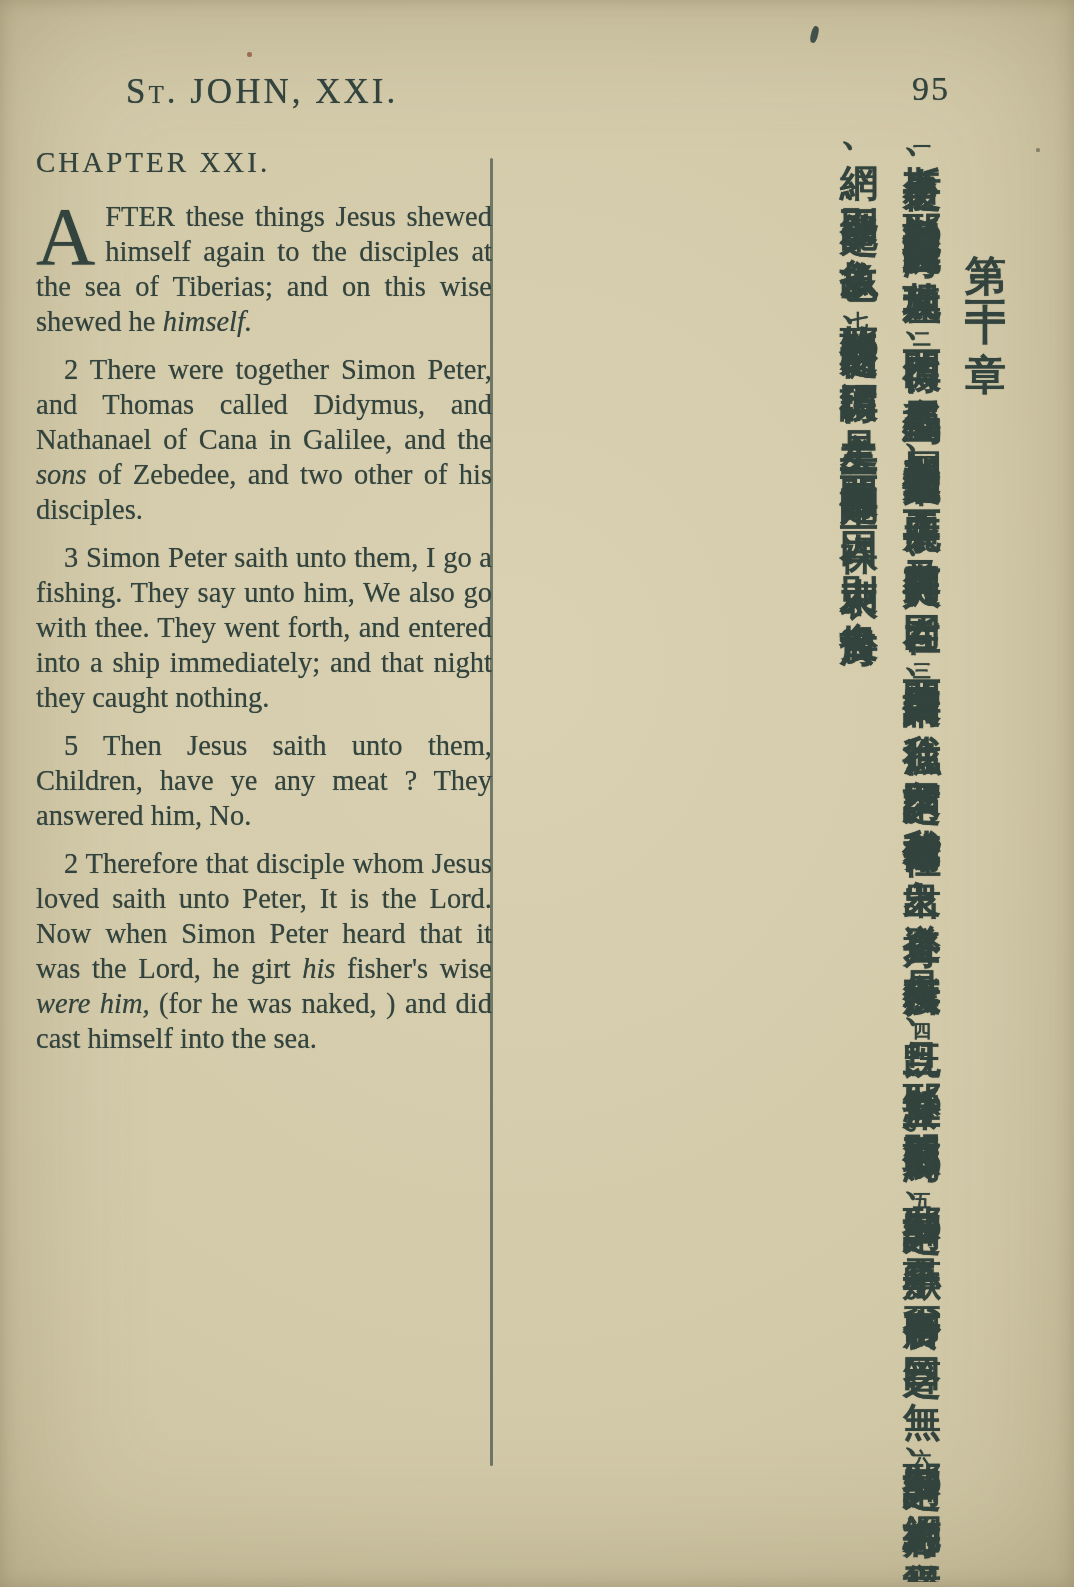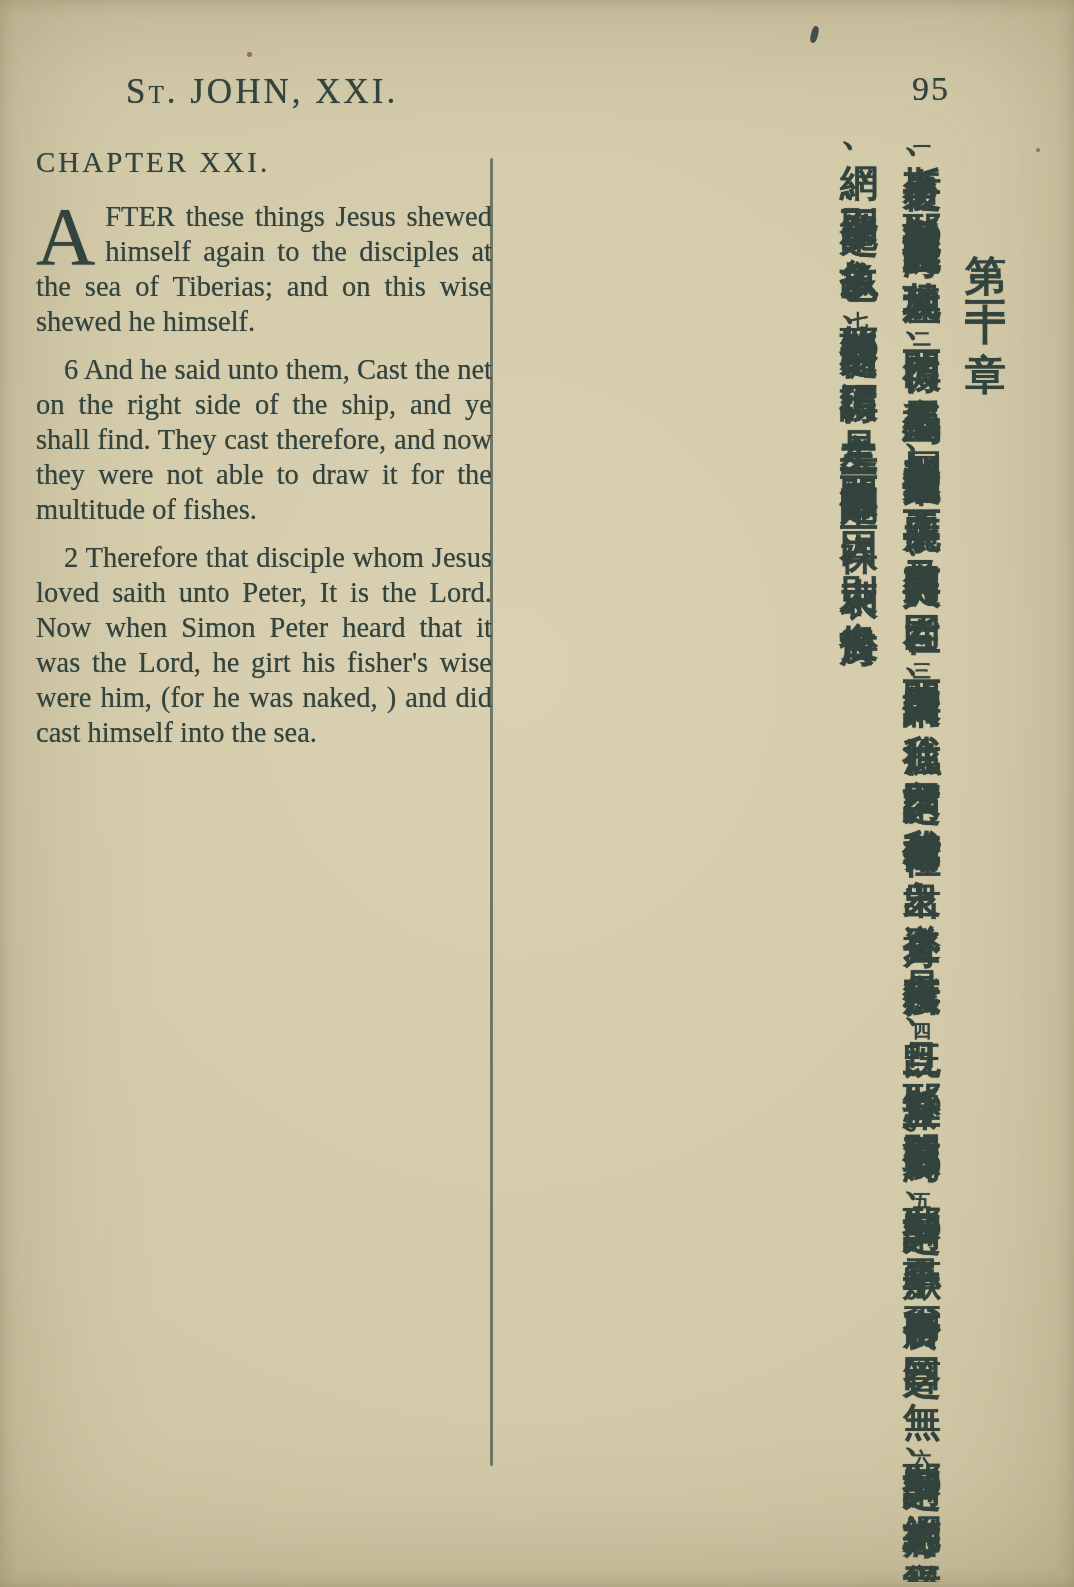--- a/index.html
+++ b/index.html
@@ -44,21 +44,21 @@
   .en-col p{
     font-size:28.5px;line-height:35px;text-align:justify;
     margin:0 0 13px 0;text-indent:28px;
   }
   .en-col p.first{text-indent:0;}
   .dropcap{
     float:left;font-size:82px;line-height:64px;
     padding:6px 10px 0 0;
     text-shadow:0 0 1px rgba(49,66,60,0.8);
   }
-  .it{}
+  .it{font-style:italic;}
   
   .divider{
     position:absolute;left:490px;top:158px;width:2.5px;height:1308px;
     background:rgba(49,66,60,0.62);border-radius:2px;
   }
   
   .cn-block{
     position:absolute;left:500px;top:136px;width:514px;height:1446px;
     writing-mode:vertical-rl;text-orientation:upright;
     overflow:hidden;
@@ -90,22 +90,26 @@
   <div class="hdr-left">St. JOHN, XXI.</div>
   <div class="pageno">95</div>
 
   <div class="en-col">
     <div class="en-chapter">CHAPTER XXI.</div>
 
     <p class="first">
       <span class="dropcap">A</span><span>FTER these things Jesus shewed himself again to the disciples at the sea of Tiberias; and on this wise shewed he </span><span class="it">himself.</span>
     </p>
 
+    <p>
+      <span>2 There were together Simon Peter, and Thomas called Didymus, and Nathanael of Cana in Galilee, and the </span><span class="it">sons</span><span> of Zebedee, and two other of his disciples.</span>
+    </p>
 
-    <p>6 And he said unto them, Cast the net on the right side of the ship, and ye shall find. They cast therefore, and now they were not able to draw it for the multitude of fishes.</p>
+    <p>3 Simon Peter saith unto them, I go a fishing. They say unto him, We also go with thee. They went forth, and entered into a ship immediately; and that night they caught nothing.</p>
+    <p>5 Then Jesus saith unto them, Children, have ye any meat ? They answered him, No.</p>
 
     <p>
       <span>2 Therefore that disciple whom Jesus loved saith unto Peter, It is the Lord. Now when Simon Peter heard that it was the Lord, he girt </span><span class="it">his</span><span> fisher's wise </span><span class="it">were him,</span><span> (for he was naked, ) and did cast himself into the sea.</span>
     </p>
   </div>
 
   <div class="divider"></div>
 
   <div class="cn-block">
     <div class="cn-heading">第二十一章</div>

